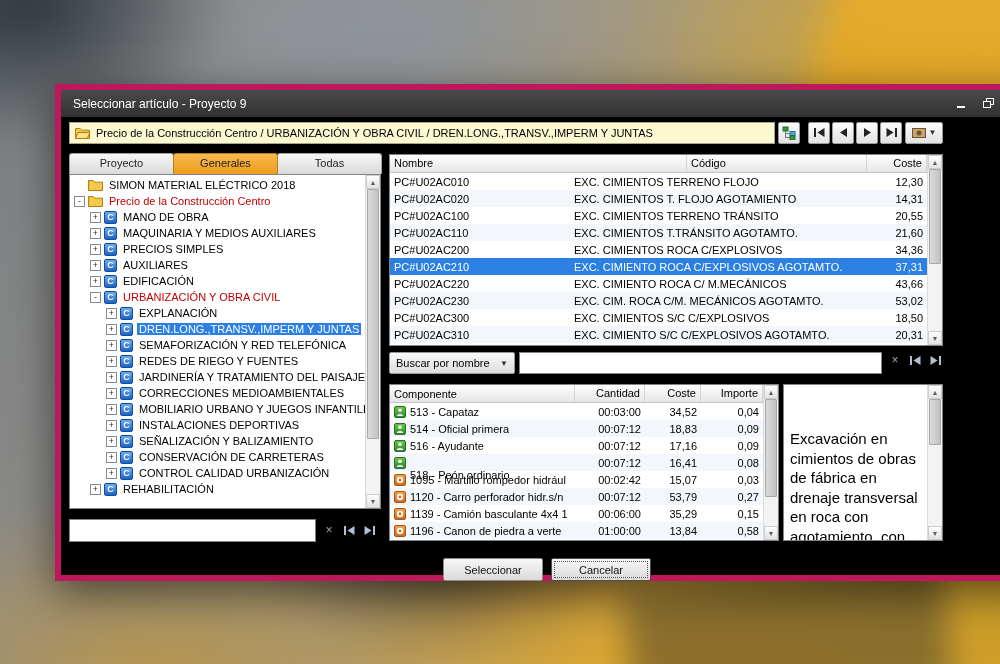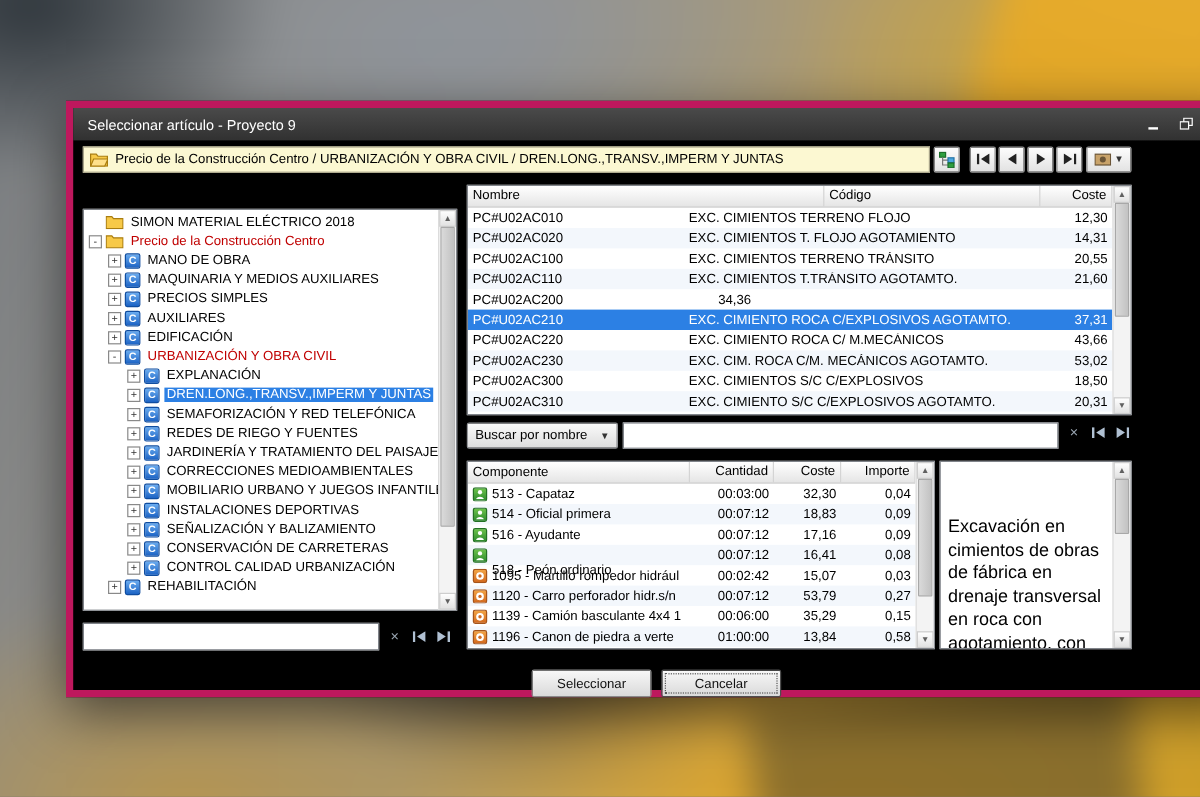--- a/index.html
+++ b/index.html
@@ -199,20 +199,25 @@
     </div>
     <button class="tbtn wide">
       <svg width="14" height="12">
           <rect x="0.5" y="1.5" width="13" height="9" fill="#c9a36a" stroke="#6b5537"></rect>
           <circle cx="7" cy="6" r="2.5" fill="#6b5537"></circle>
         </svg>
       <span class="dd-arrow">▼</span>
     </button>
   </div>
 
+  <div class="tabbar">
+      <div class="tab">Proyecto</div>
+      <div class="tab active">Generales</div>
+      <div class="tab">Todas</div>
+    </div>
 
   <div class="treebox">
     <div class="tree">
         <div class="trow" style="padding-left: 4px;">
           <span class="expander hidden"></span>
           <span class="folder">
             <svg width="15" height="12" viewBox="0 0 15 12">
               <path d="M0.5 11.5 L0.5 1.5 L5.2 1.5 L6.6 3.2 L14.5 3.2 L14.5 11.5 Z" fill="#f7c948" stroke="#a97d10"></path>
             </svg>
           </span>
@@ -367,20 +372,21 @@
             <div class="cell w-nom">EXC. CIMIENTOS TERRENO TRÁNSITO</div>
             <div class="cell w-cost">20,55</div>
           </div>
           <div class="arow alt">
             <div class="cell w-cod">PC#U02AC110</div>
             <div class="cell w-nom">EXC. CIMIENTOS T.TRÁNSITO AGOTAMTO.</div>
             <div class="cell w-cost">21,60</div>
           </div>
           <div class="arow">
             <div class="cell w-cod">PC#U02AC200</div>
+            <div class="cell w-nom">EXC. CIMIENTOS ROCA C/EXPLOSIVOS</div>
             <div class="cell w-cost">34,36</div>
           </div>
           <div class="arow alt sel">
             <div class="cell w-cod">PC#U02AC210</div>
             <div class="cell w-nom">EXC. CIMIENTO ROCA C/EXPLOSIVOS AGOTAMTO.</div>
             <div class="cell w-cost">37,31</div>
           </div>
           <div class="arow">
             <div class="cell w-cod">PC#U02AC220</div>
             <div class="cell w-nom">EXC. CIMIENTO ROCA C/ M.MECÁNICOS</div>
@@ -448,21 +454,21 @@
             <div class="cell w-comp">
               <span class="micon labor">
                 <svg width="8" height="8">
                   <circle cx="4" cy="2.2" r="1.8" fill="#fff"></circle>
                   <path d="M0.8 8 C0.8 5.2 7.2 5.2 7.2 8 Z" fill="#fff"></path>
                 </svg>
               </span>
               <span style="overflow: hidden; white-space: nowrap;">513 - Capataz</span>
             </div>
             <div class="cell w-cant">00:03:00</div>
-            <div class="cell w-cos2">32,30</div>
+            <div class="cell w-cos2">34,52</div>
             <div class="cell w-imp">0,04</div>
           </div>
           <div class="arow alt">
             <div class="cell w-comp">
               <span class="micon labor">
                 <svg width="8" height="8">
                   <circle cx="4" cy="2.2" r="1.8" fill="#fff"></circle>
                   <path d="M0.8 8 C0.8 5.2 7.2 5.2 7.2 8 Z" fill="#fff"></path>
                 </svg>
               </span>

